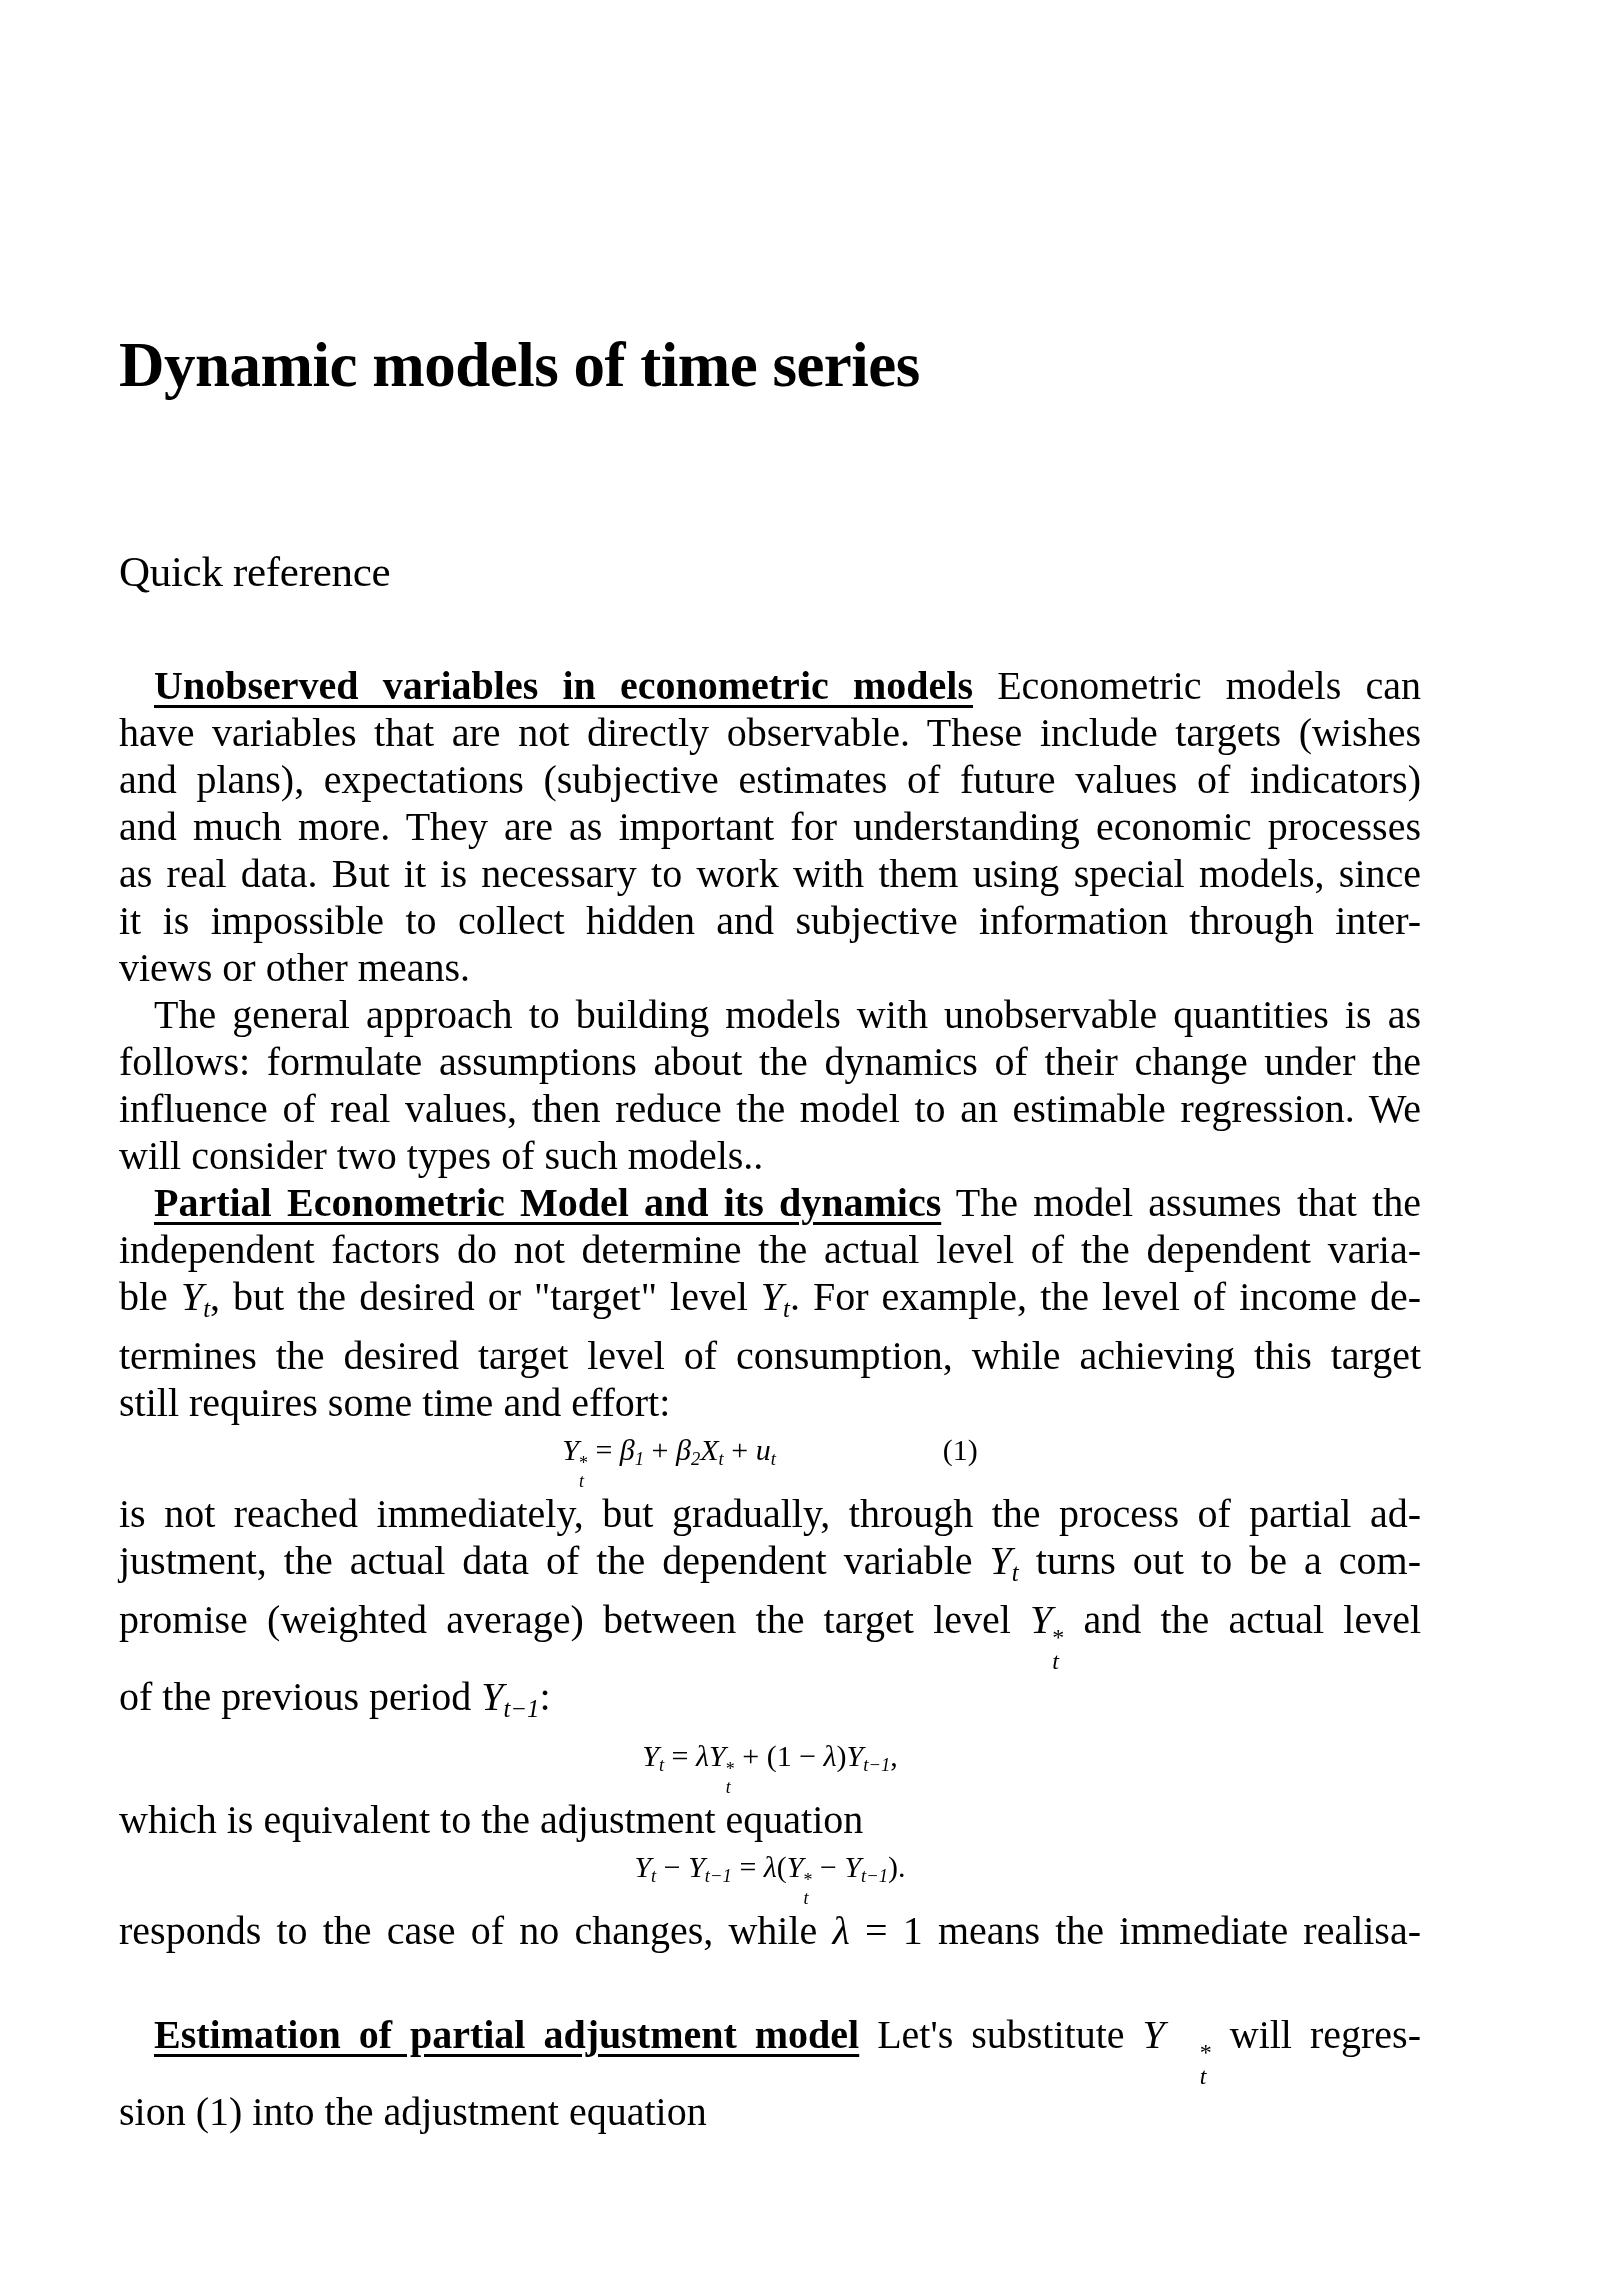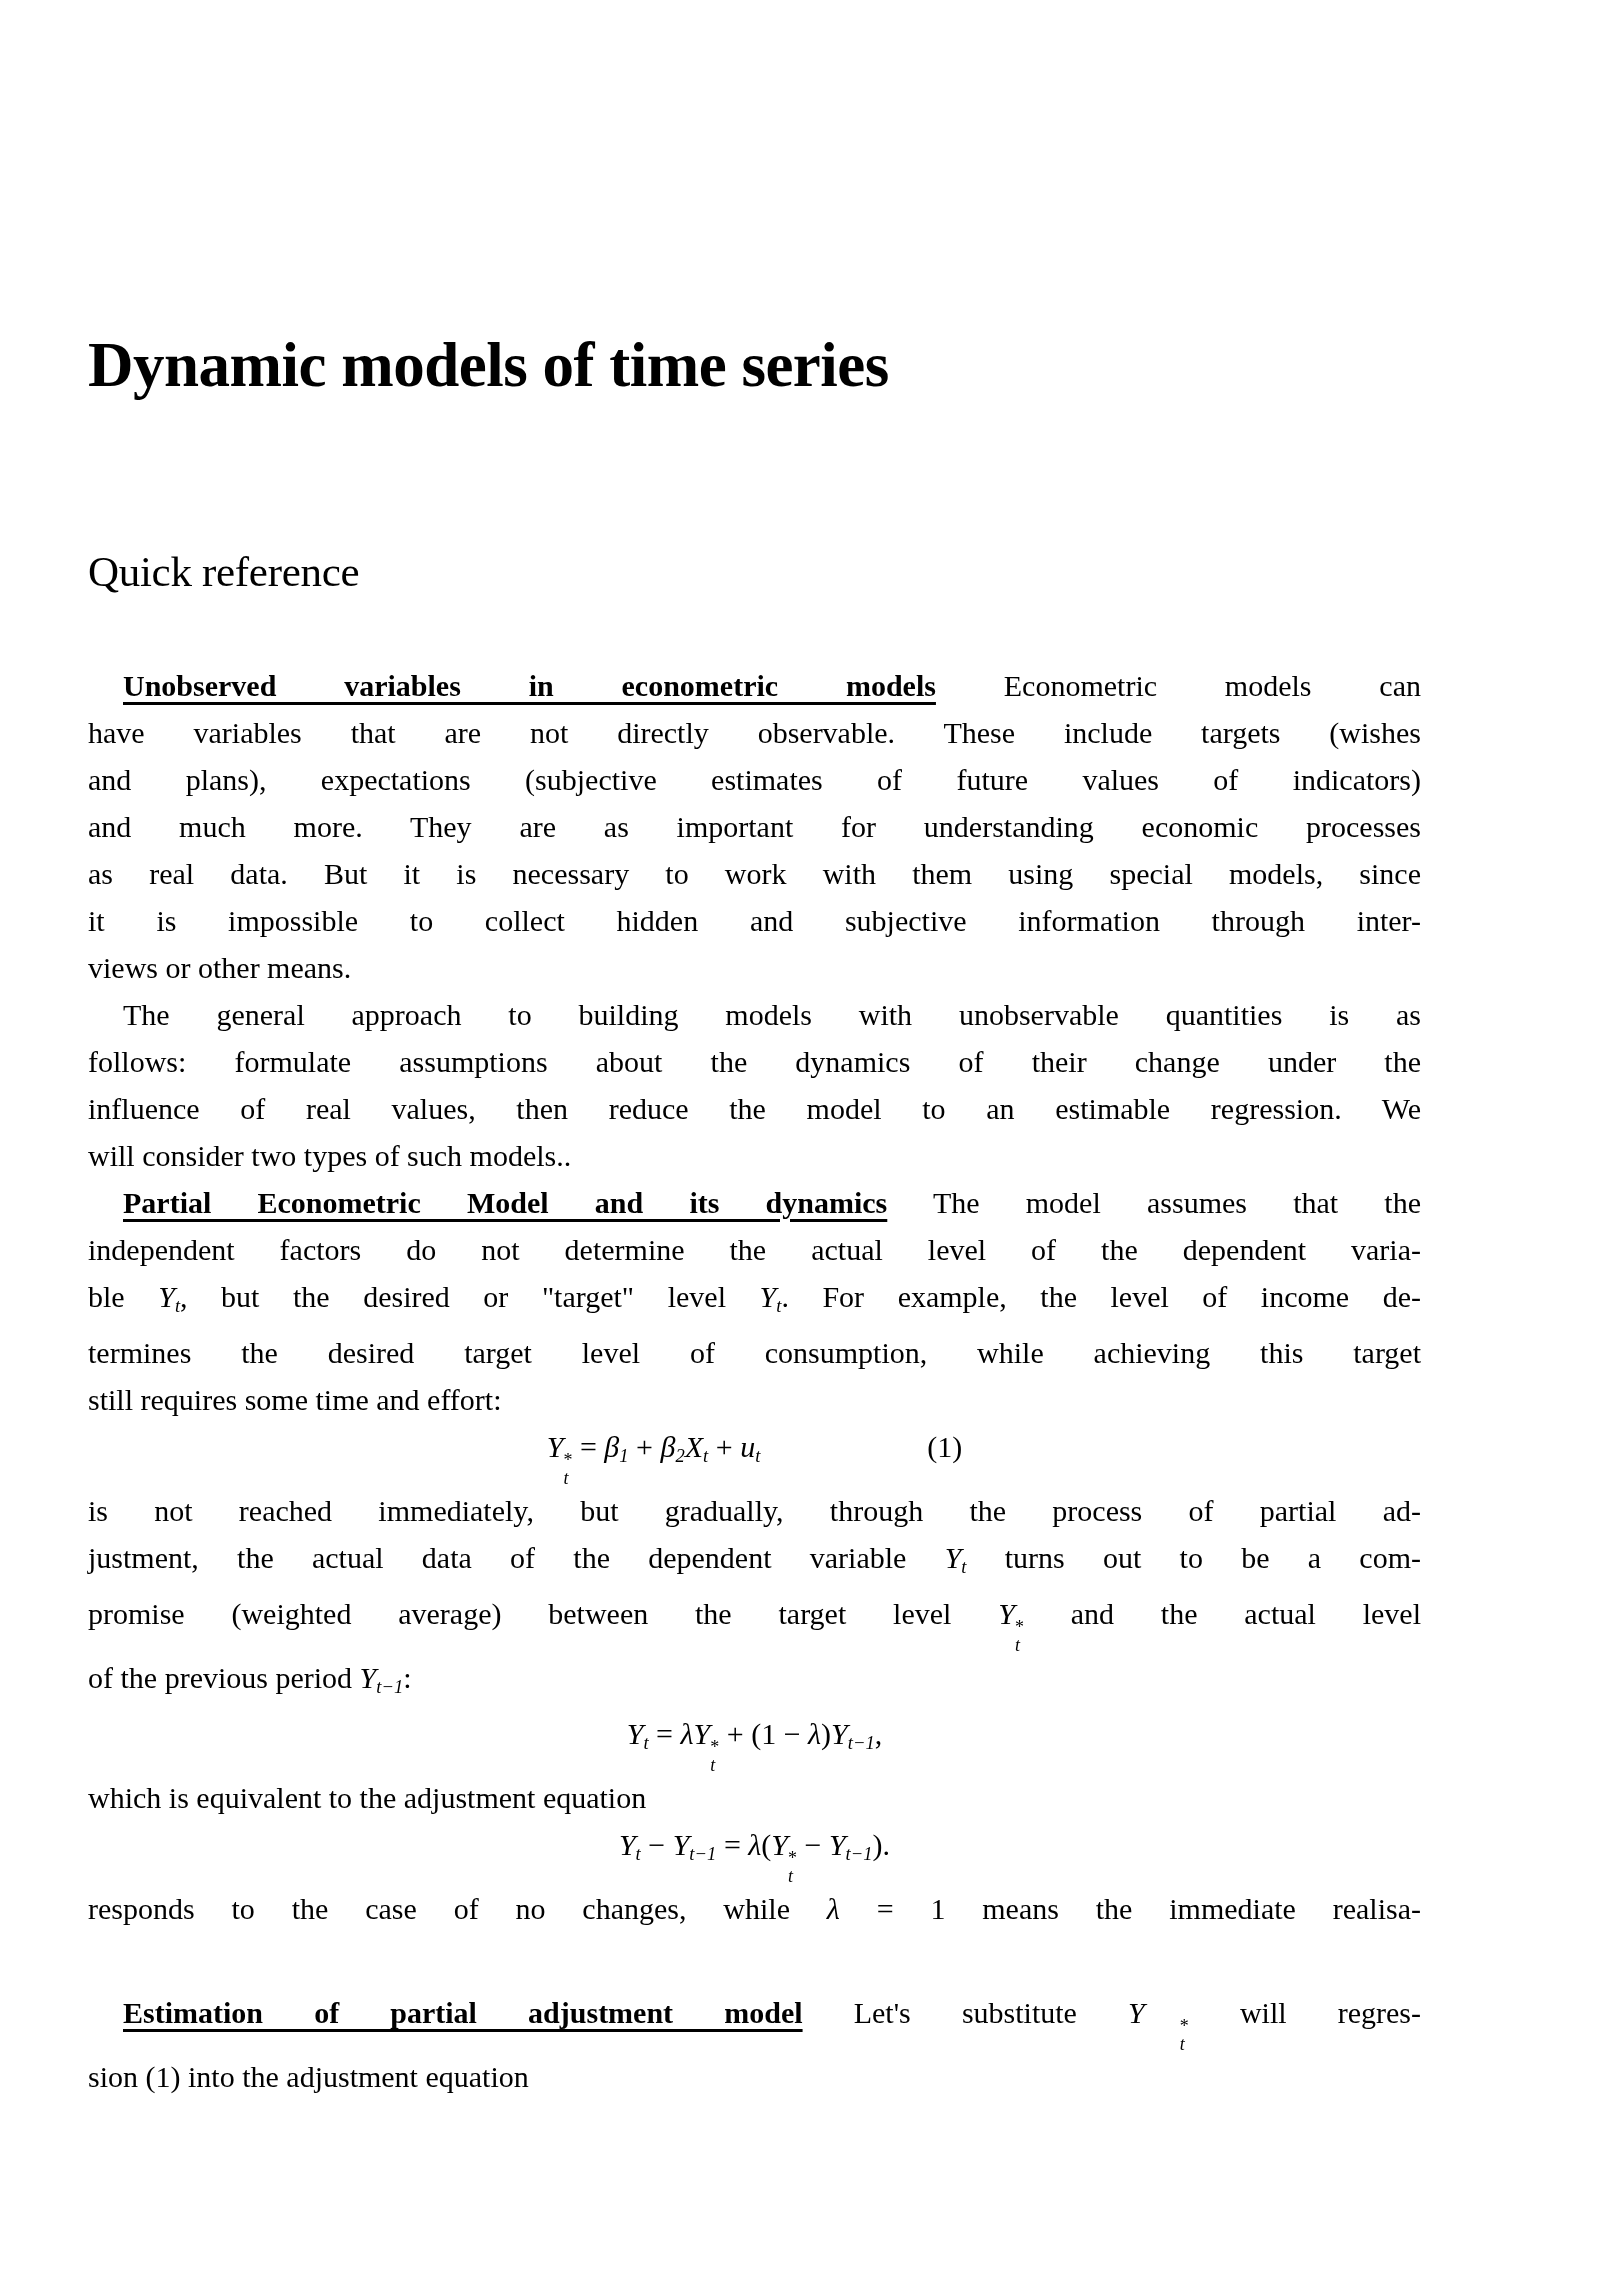--- a/index.html
+++ b/index.html
@@ -11,41 +11,41 @@
     width: 1621px;
     height: 2293px;
     color: #000000;
     font-family: "Liberation Serif", serif;
     overflow: hidden;
   }
   main.page {
     box-sizing: border-box;
     width: 1621px;
     height: 2125px;
-    padding: 331px 200px 0 88px;
+    padding: 331px 200px 0 119px;
     background: #ffffff;
   }
   h1.doc-title {
     margin: 0;
     font-size: 63px;
     line-height: 1.1;
     font-weight: 700;
     letter-spacing: -0.5px;
   }
   h2.section-heading {
     margin: 147px 0 0 0;
     font-size: 43px;
     line-height: 1.15;
     font-weight: 400;
     letter-spacing: -0.3px;
   }
   .blocks { margin-top: 65px; }
   .para { margin: 0; }
   .line {
-    font-size: 30px;
+    font-size: 40px;
     line-height: 47px;
     text-align: justify;
     text-align-last: justify;
     white-space: normal;
   }
   .line.last { text-align-last: auto; }
   .line.indent { text-indent: 35px; }
   .seg-h {
     font-weight: 700;
     text-decoration: underline;

